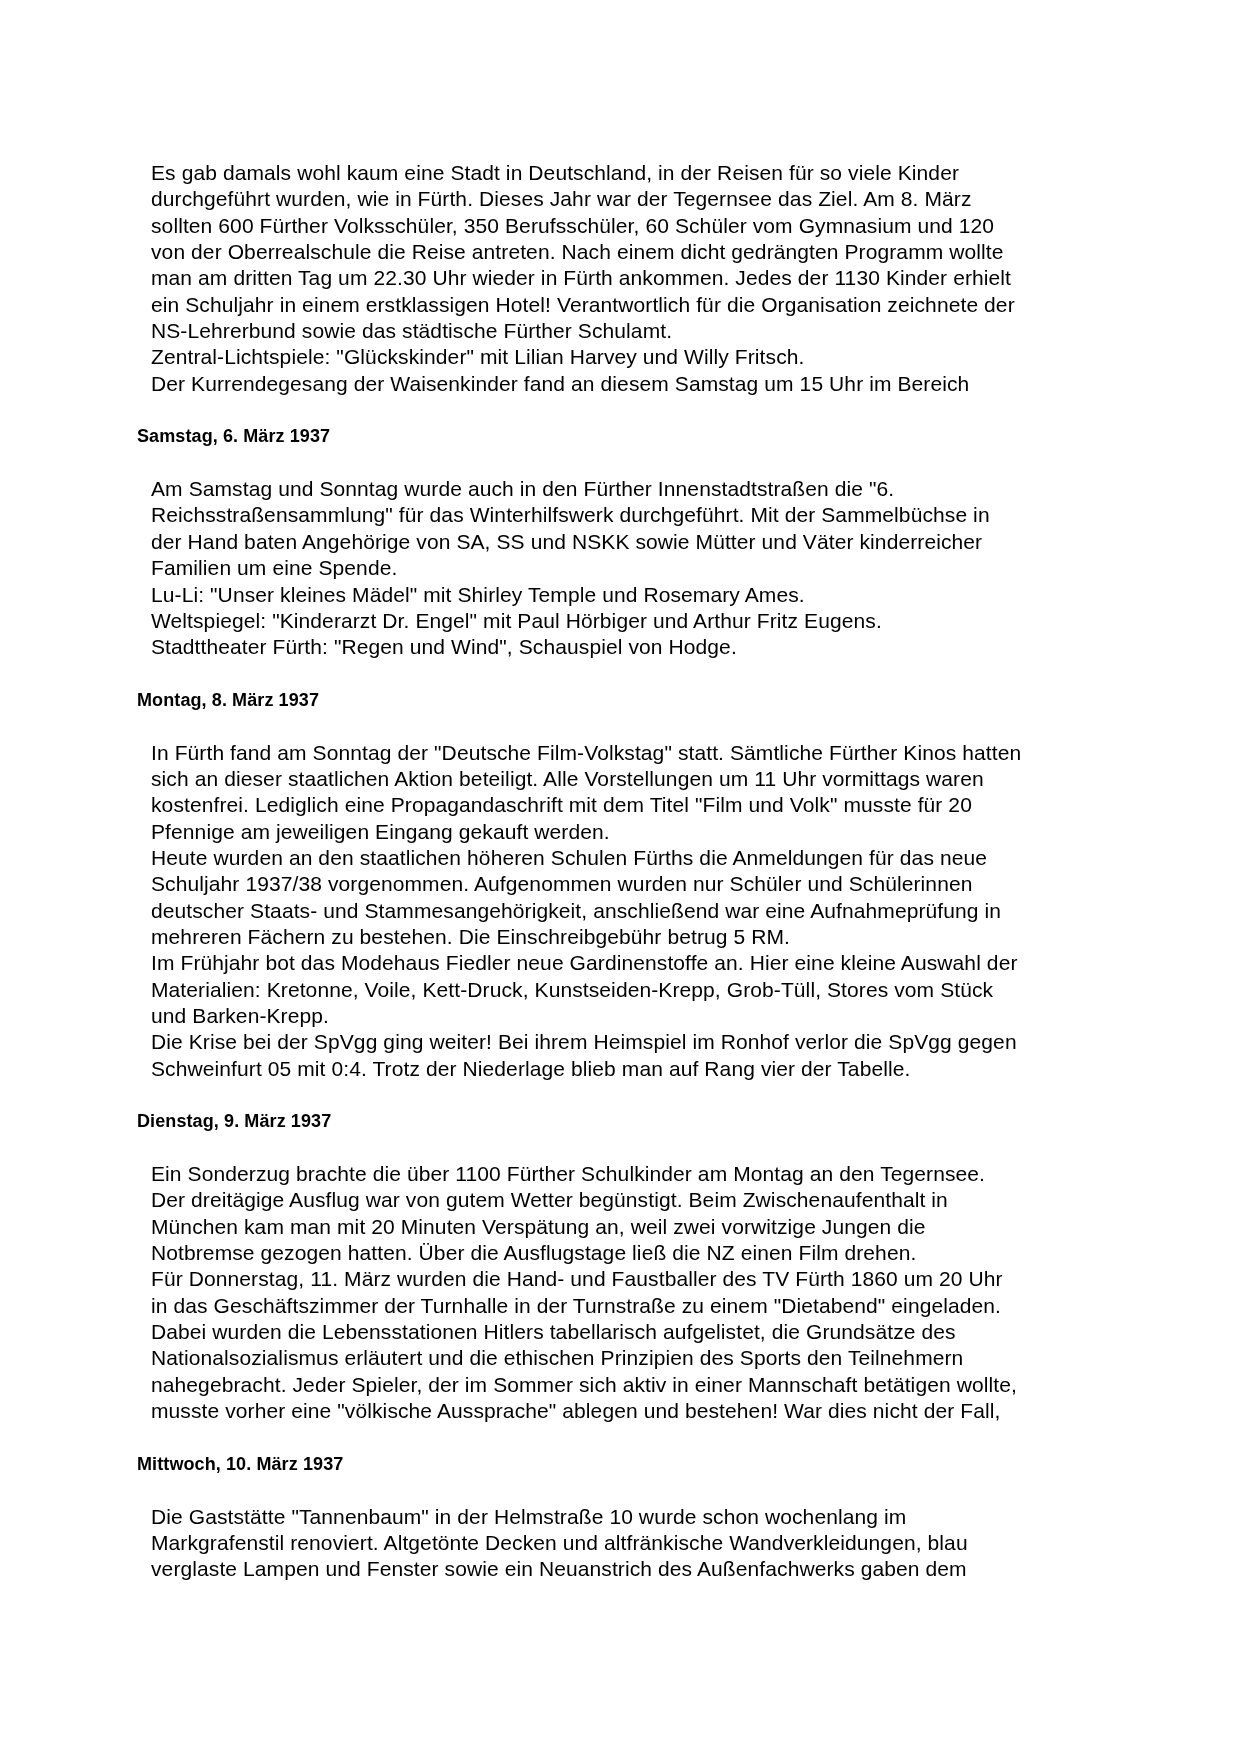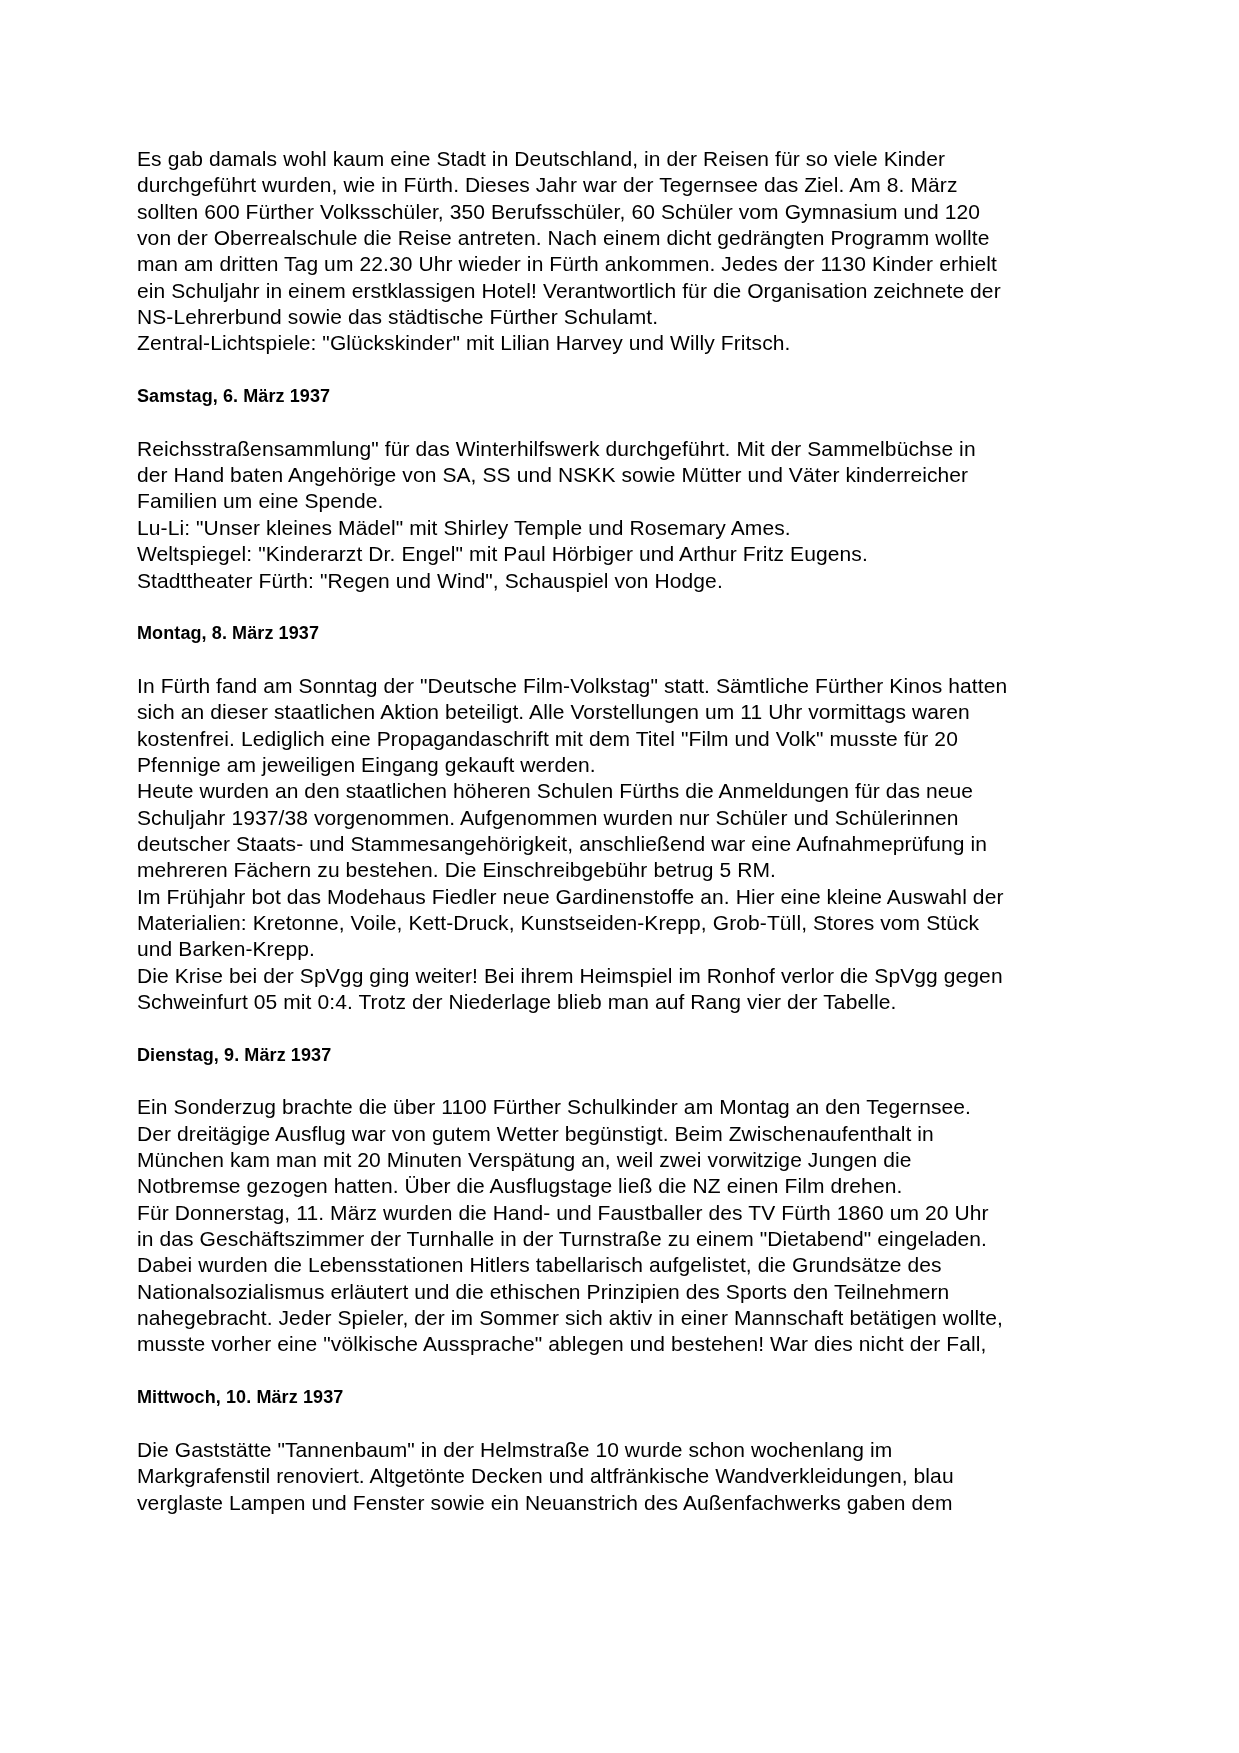--- a/index.html
+++ b/index.html
@@ -14,21 +14,21 @@
     overflow: hidden;
   }
   .page {
     box-sizing: border-box;
     width: 1239px;
     height: 1753px;
     padding: 146px 60px 0 137px;
     color: #000000;
   }
   .para {
-    margin: 0;
+    margin: 14px;
     padding: 0;
   }
   .line {
     font-size: 21px;
     line-height: 26.35px;
     height: 26.35px;
     white-space: nowrap;
     letter-spacing: 0.1px;
   }
   .heading {
@@ -49,24 +49,26 @@
 
   <div class="para">
       <div class="line">Es gab damals wohl kaum eine Stadt in Deutschland, in der Reisen für so viele Kinder</div>
       <div class="line">durchgeführt wurden, wie in Fürth. Dieses Jahr war der Tegernsee das Ziel. Am 8. März</div>
       <div class="line">sollten 600 Fürther Volksschüler, 350 Berufsschüler, 60 Schüler vom Gymnasium und 120</div>
       <div class="line">von der Oberrealschule die Reise antreten. Nach einem dicht gedrängten Programm wollte</div>
       <div class="line">man am dritten Tag um 22.30 Uhr wieder in Fürth ankommen. Jedes der 1130 Kinder erhielt</div>
       <div class="line">ein Schuljahr in einem erstklassigen Hotel! Verantwortlich für die Organisation zeichnete der</div>
       <div class="line">NS-Lehrerbund sowie das städtische Fürther Schulamt.</div>
       <div class="line">Zentral-Lichtspiele: "Glückskinder" mit Lilian Harvey und Willy Fritsch.</div>
+      <div class="line">Der Kurrendegesang der Waisenkinder fand an diesem Samstag um 15 Uhr im Bereich</div>
     </div>
 
   <h2 class="heading">Samstag, 6. März 1937</h2>
   <div class="para">
+      <div class="line">Am Samstag und Sonntag wurde auch in den Fürther Innenstadtstraßen die "6.</div>
       <div class="line">Reichsstraßensammlung" für das Winterhilfswerk durchgeführt. Mit der Sammelbüchse in</div>
       <div class="line">der Hand baten Angehörige von SA, SS und NSKK sowie Mütter und Väter kinderreicher</div>
       <div class="line">Familien um eine Spende.</div>
       <div class="line">Lu-Li: "Unser kleines Mädel" mit Shirley Temple und Rosemary Ames.</div>
       <div class="line">Weltspiegel: "Kinderarzt Dr. Engel" mit Paul Hörbiger und Arthur Fritz Eugens.</div>
       <div class="line">Stadttheater Fürth: "Regen und Wind", Schauspiel von Hodge.</div>
     </div>
 
   <h2 class="heading">Montag, 8. März 1937</h2>
   <div class="para">

